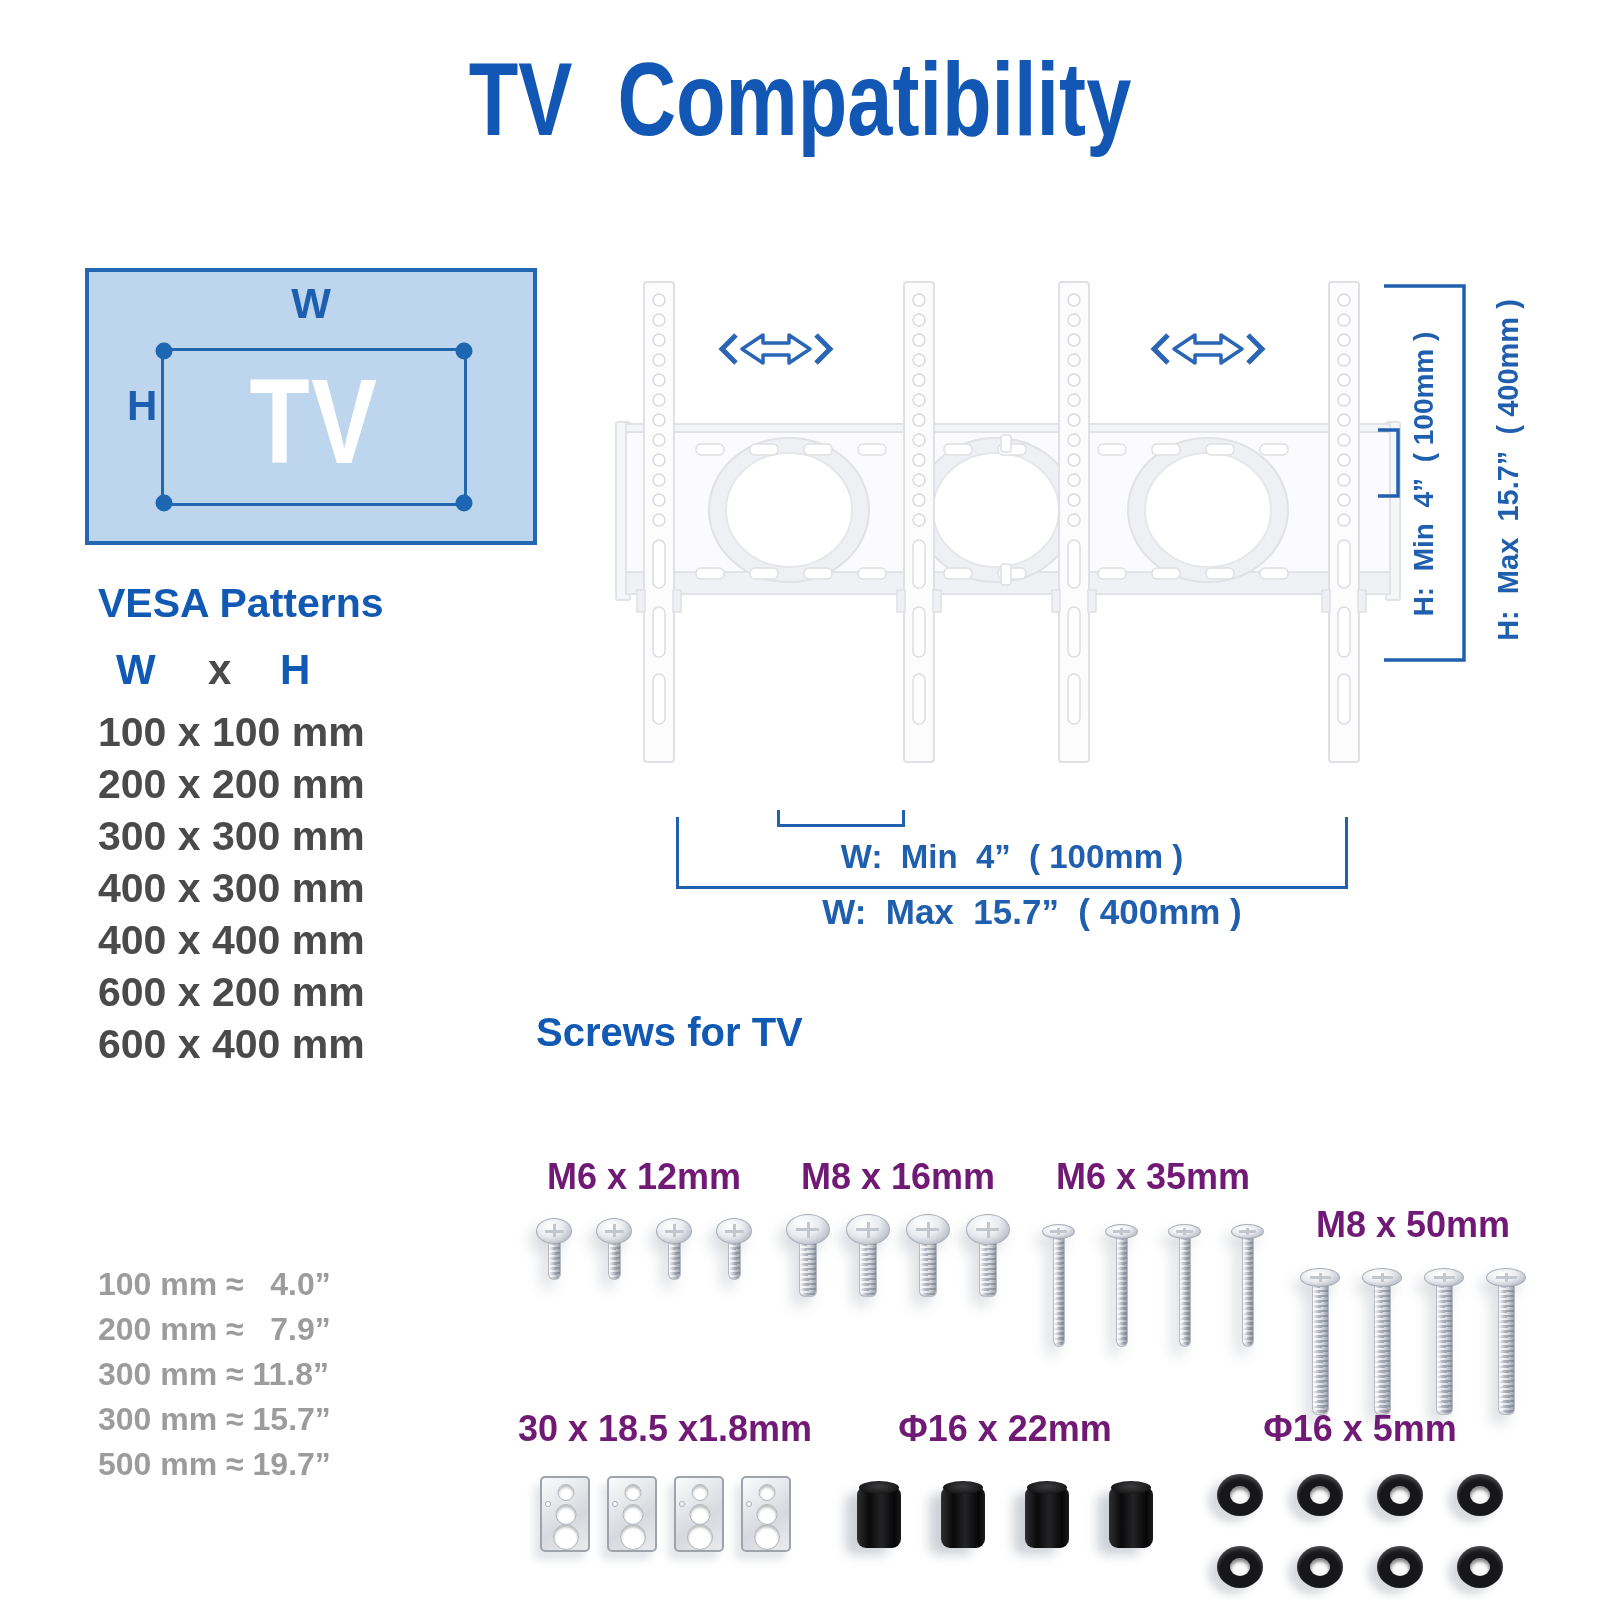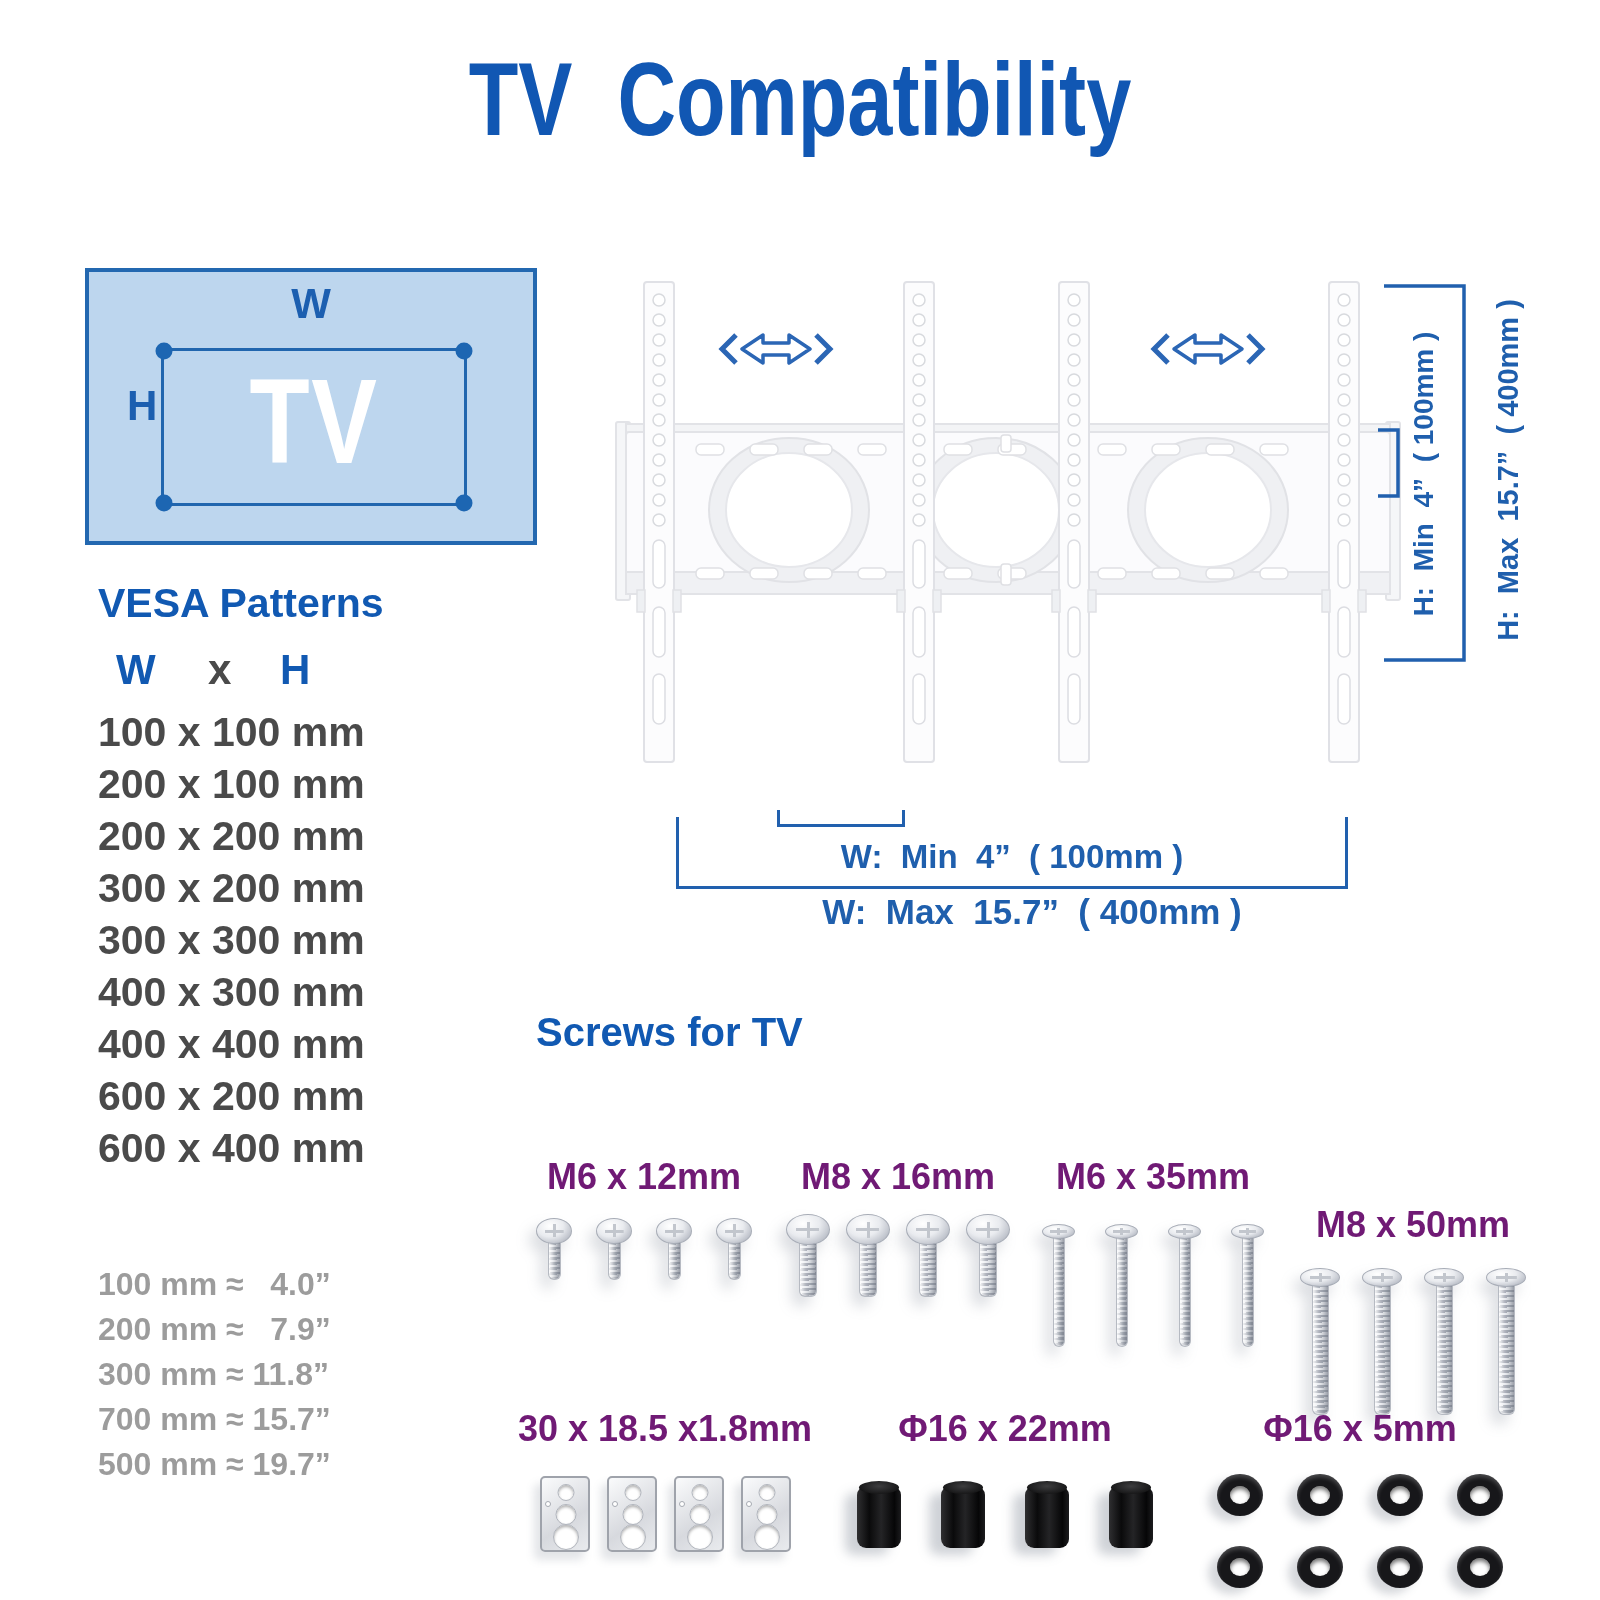--- a/index.html
+++ b/index.html
@@ -133,22 +133,22 @@
     <div class="corner c-bl"></div>
     <div class="corner c-br"></div>
     <div id="tv-label">TV</div>
   </div>
 </div>
 
 <div class="abs" id="vesa-heading">VESA Patterns</div>
 <div class="abs vcol" id="col-w">W</div>
 <div class="abs vcol" id="col-x">x</div>
 <div class="abs vcol" id="col-h">H</div>
-<div class="abs" id="vesa-list"><div class="vrow">100 x 100 mm</div><div class="vrow">200 x 100 mm</div><div class="vrow">200 x 200 mm</div><div class="vrow">300 x 200 mm</div><div class="vrow">300 x 300 mm</div><div class="vrow">400 x 300 mm</div><div class="vrow">400 x 400 mm</div><div class="vrow">600 x 200 mm</div><div class="vrow">600 x 400 mm</div></div>
-<div class="abs" id="conv-list"><div class="crow2">100 mm ≈   4.0”</div><div class="crow2">200 mm ≈   7.9”</div><div class="crow2">300 mm ≈ 11.8”</div><div class="crow2">700 mm ≈ 15.7”</div><div class="crow2">500 mm ≈ 19.7”</div></div>
+<div class="abs" id="vesa-list"><div class="vrow">100 x 100 mm</div><div class="vrow">200 x 200 mm</div><div class="vrow">300 x 300 mm</div><div class="vrow">400 x 300 mm</div><div class="vrow">400 x 400 mm</div><div class="vrow">600 x 200 mm</div><div class="vrow">600 x 400 mm</div></div>
+<div class="abs" id="conv-list"><div class="crow2">100 mm ≈   4.0”</div><div class="crow2">200 mm ≈   7.9”</div><div class="crow2">300 mm ≈ 11.8”</div><div class="crow2">300 mm ≈ 15.7”</div><div class="crow2">500 mm ≈ 19.7”</div></div>
 
 <svg class="abs" id="mount-svg" style="left:608px;top:272px" width="870" height="525" viewBox="0 0 870 525">
 
   <g>
     <rect x="8" y="150" width="14" height="178" rx="2" fill="#f5f6f8" stroke="#e2e3e7" stroke-width="2"></rect>
     <rect x="778" y="150" width="14" height="178" rx="2" fill="#f5f6f8" stroke="#e2e3e7" stroke-width="2"></rect>
     <rect x="18" y="152" width="764" height="22" fill="#f3f4f6" stroke="#e2e3e7" stroke-width="2"></rect>
     <rect x="18" y="160" width="764" height="155" rx="3" fill="#fbfbfd" stroke="#e2e3e7" stroke-width="2"></rect>
     <rect x="18" y="300" width="764" height="22" fill="#f0f1f4" stroke="#e2e3e7" stroke-width="2"></rect>
 

